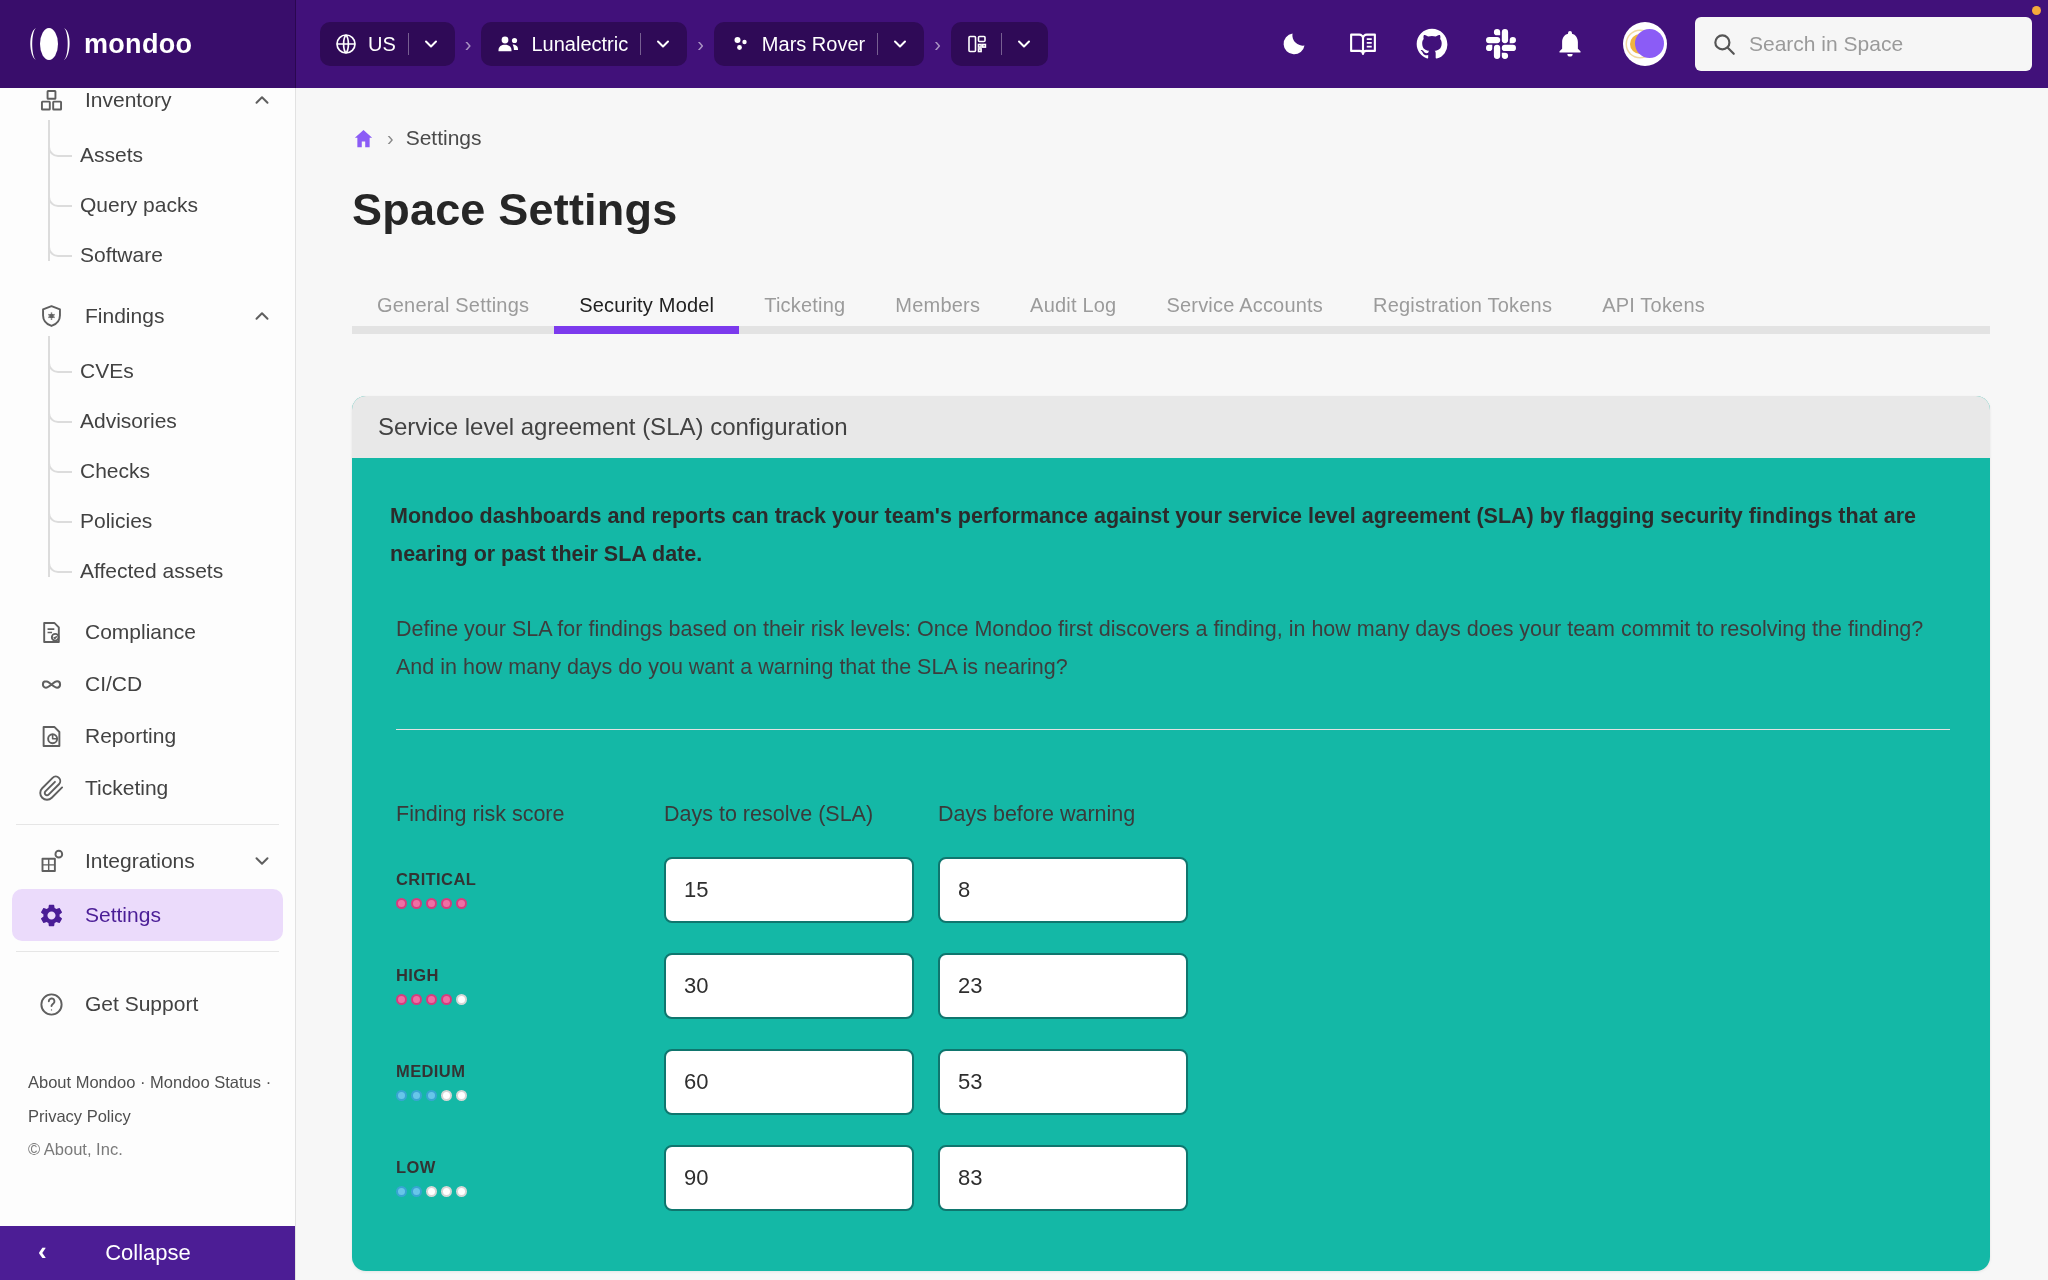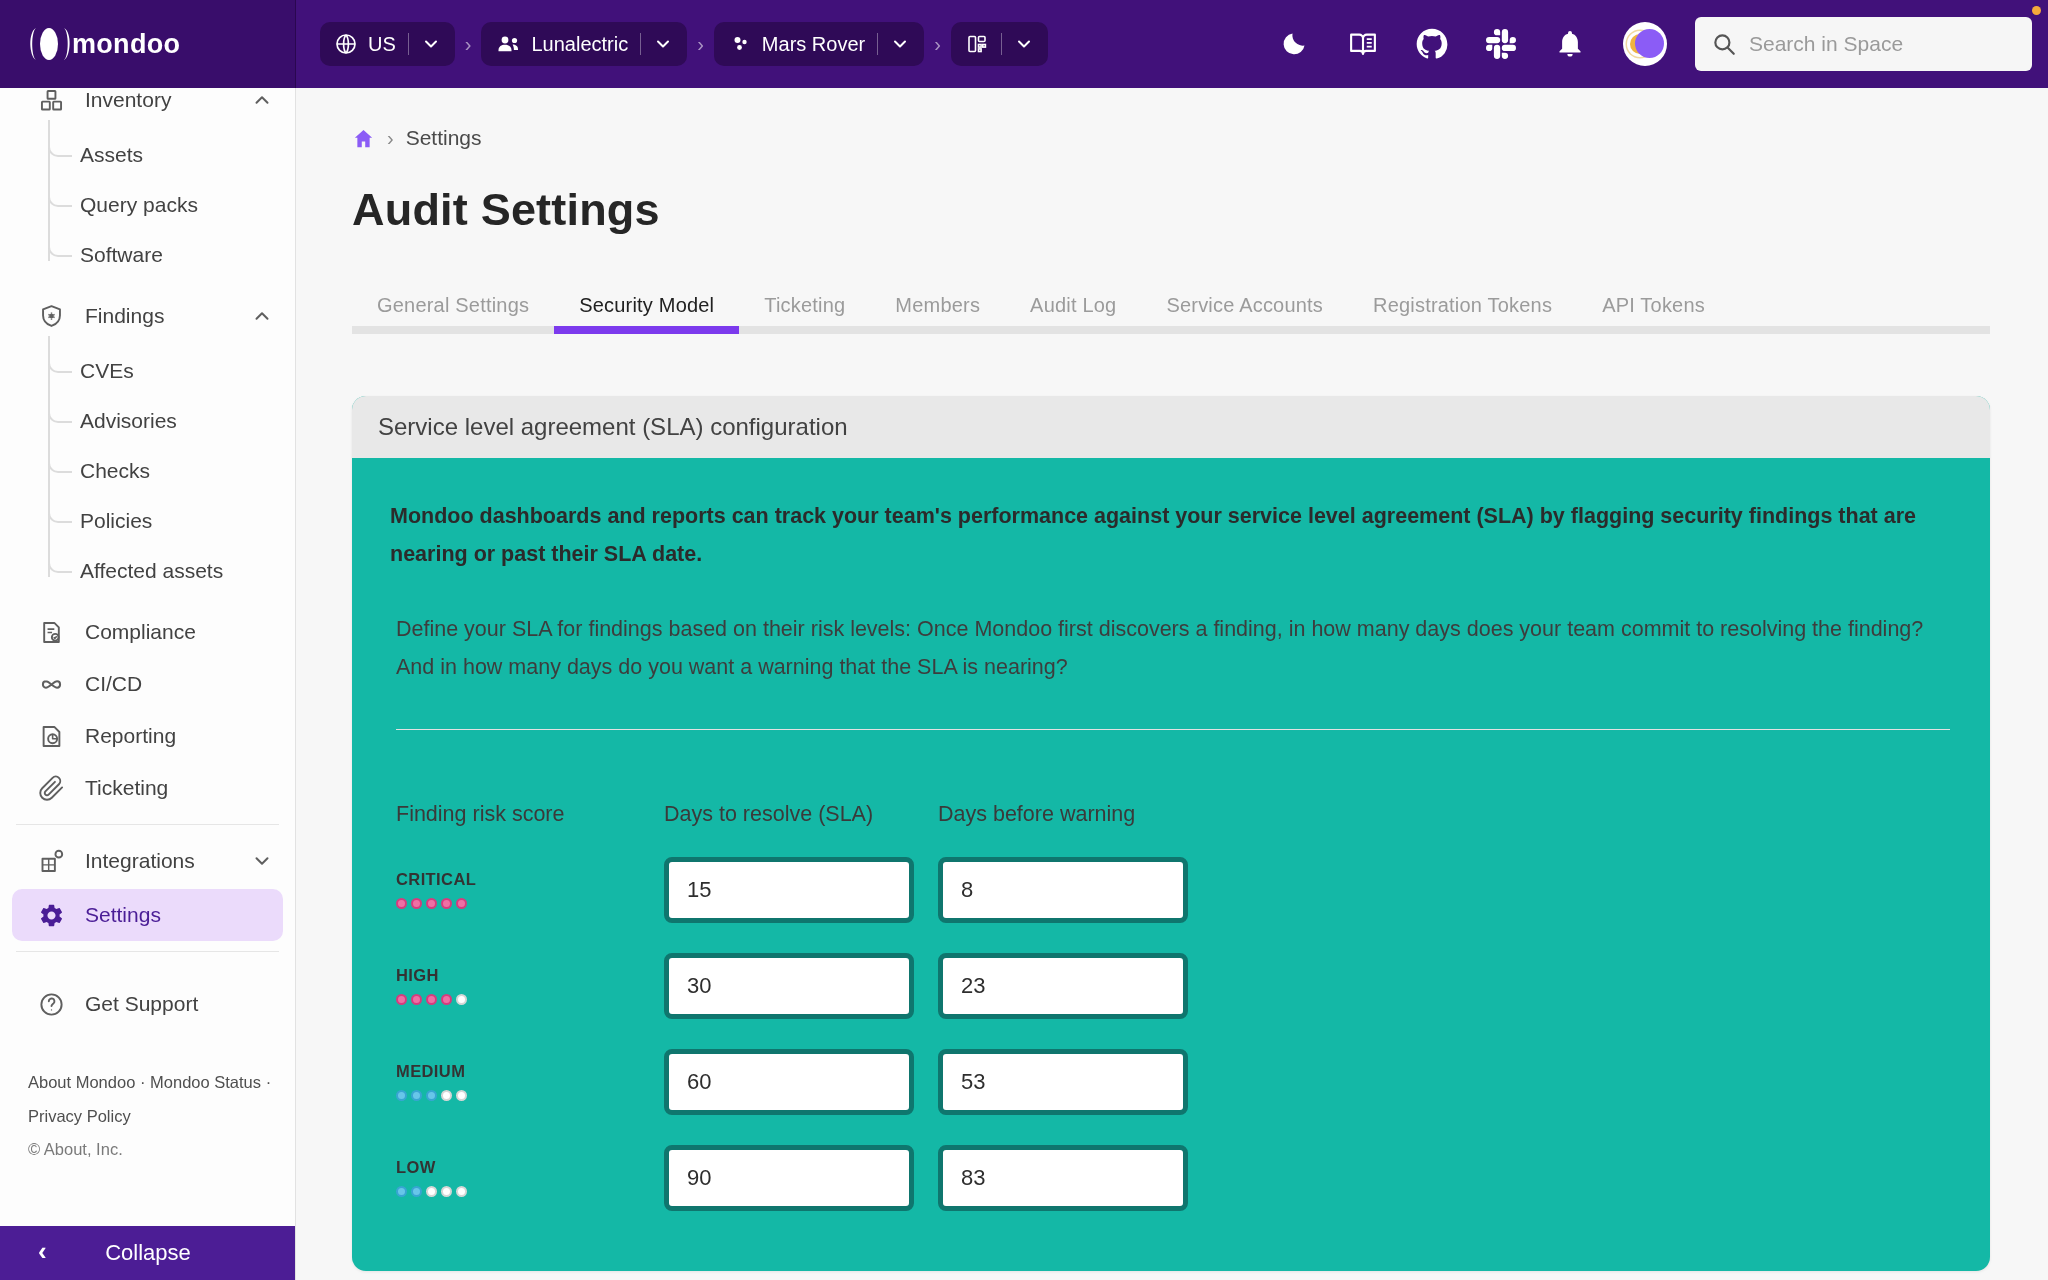--- a/index.html
+++ b/index.html
@@ -2,21 +2,21 @@
 <html><head>
 <meta charset="utf-8">
 <style>
   * { margin:0; padding:0; box-sizing:border-box; }
   html,body { width:2048px; height:1280px; overflow:hidden; }
   body { font-family:"Liberation Sans","DejaVu Sans",sans-serif; background:#f7f7f7; }
   .app { position:relative; width:2048px; height:1280px; overflow:hidden; }
 
   
   .topbar { position:absolute; top:0; left:0; width:2048px; height:88px; background:#41117a; display:flex; align-items:center; z-index:20; }
-  .logo-zone { width:296px; height:88px; background:#390d6b; border-right:1px solid #2a0750; display:flex; align-items:center; padding-left:26px; gap:0; flex:0 0 auto; }
+  .logo-zone { width:296px; height:88px; background:#390d6b; border-right:1px solid #2a0750; display:flex; align-items:center; padding-left:26px; gap:12px; flex:0 0 auto; }
   .logo-mark { display:flex; align-items:center; }
   .brand { color:#fff; font-size:27px; font-weight:700; letter-spacing:.3px; }
   .chips { display:flex; align-items:center; margin-left:24px; gap:6px; }
   .chip { background:#2f0a57; border-radius:10px; height:44px; display:flex; align-items:center; padding:0 14px; gap:10px; color:#fff; font-size:20px; cursor:pointer; }
   .chip .sep { width:1px; height:22px; background:rgba(255,255,255,.35); margin:0 2px; }
   .crumb-arrow { color:rgba(255,255,255,.55); font-size:20px; padding:0 4px; }
   .top-icons { display:flex; align-items:center; gap:37px; margin-left:auto; margin-right:28px; }
   .icon-btn { width:32px; height:32px; display:flex; align-items:center; justify-content:center; cursor:pointer; }
   .avatar { width:44px; height:44px; border-radius:50%; background:#fff; position:relative; overflow:hidden; cursor:pointer; }
   .avatar .sun { position:absolute; left:7px; top:12px; width:20px; height:20px; border-radius:50%; background:#f0b440; box-shadow:0 0 0 3px #fff,0 0 0 4.5px #f0d9a0; }
@@ -67,21 +67,21 @@
   .p-reg { margin-top:38px; font-size:21.5px; color:#3d3d3d; line-height:1.75; max-width:1560px; padding-left:6px; }
   .body-divider { border:none; border-top:1px solid #e2e2e2; margin:42px 0 0 6px; }
 
   .sla-grid { margin-top:72px; padding-left:6px; }
   .sla-head { display:grid; grid-template-columns:268px 274px auto; font-size:21.5px; color:#3a3a3a; }
   .sla-row { display:grid; grid-template-columns:268px 274px auto; margin-top:30px; align-items:center; }
   .sev { display:flex; flex-direction:column; gap:9px; }
   .sev-label { font-size:16.5px; font-weight:700; color:#333; letter-spacing:.4px; }
   .dots { display:flex; gap:4px; }
   .dot { width:11px; height:11px; border-radius:50%; border:2px solid #d6d6d6; display:inline-block; }
-  .sla-input { width:250px; height:66px; border:5px solid #0f766e; border-radius:8px; font-size:22px; color:#2e2e2e; padding:0 18px; outline:none; background:#fff; font-family:inherit; }
+  .sla-input { width:250px; height:66px; border:2px solid #0f766e; border-radius:8px; font-size:22px; color:#2e2e2e; padding:0 18px; outline:none; background:#fff; font-family:inherit; }
 
   svg { display:block; }
 </style>
 </head>
 <body>
 
 <div class="app">
 
   <header class="topbar">
     <div class="logo-zone">
@@ -380,21 +380,21 @@
     <div class="breadcrumb">
       <span>
         <svg width="23" height="23" viewBox="0 0 24 24" fill="#8b5cf6">
             <path d="M12 3l9 8.2h-2.6V21h-4.6v-6h-3.6v6H5.6v-9.8H3z"></path>
           </svg>
       </span>
       <span class="bc-sep">›</span>
       <span>Settings</span>
     </div>
 
-    <h1 class="page-title">Audit Settings</h1>
+    <h1 class="page-title">Space Settings</h1>
 
     <div class="tabs">
       <span class="tab">General Settings</span>
       <span class="tab active">Security Model</span>
       <span class="tab">Ticketing</span>
       <span class="tab">Members</span>
       <span class="tab">Audit Log</span>
       <span class="tab">Service Accounts</span>
       <span class="tab">Registration Tokens</span>
       <span class="tab">API Tokens</span>

